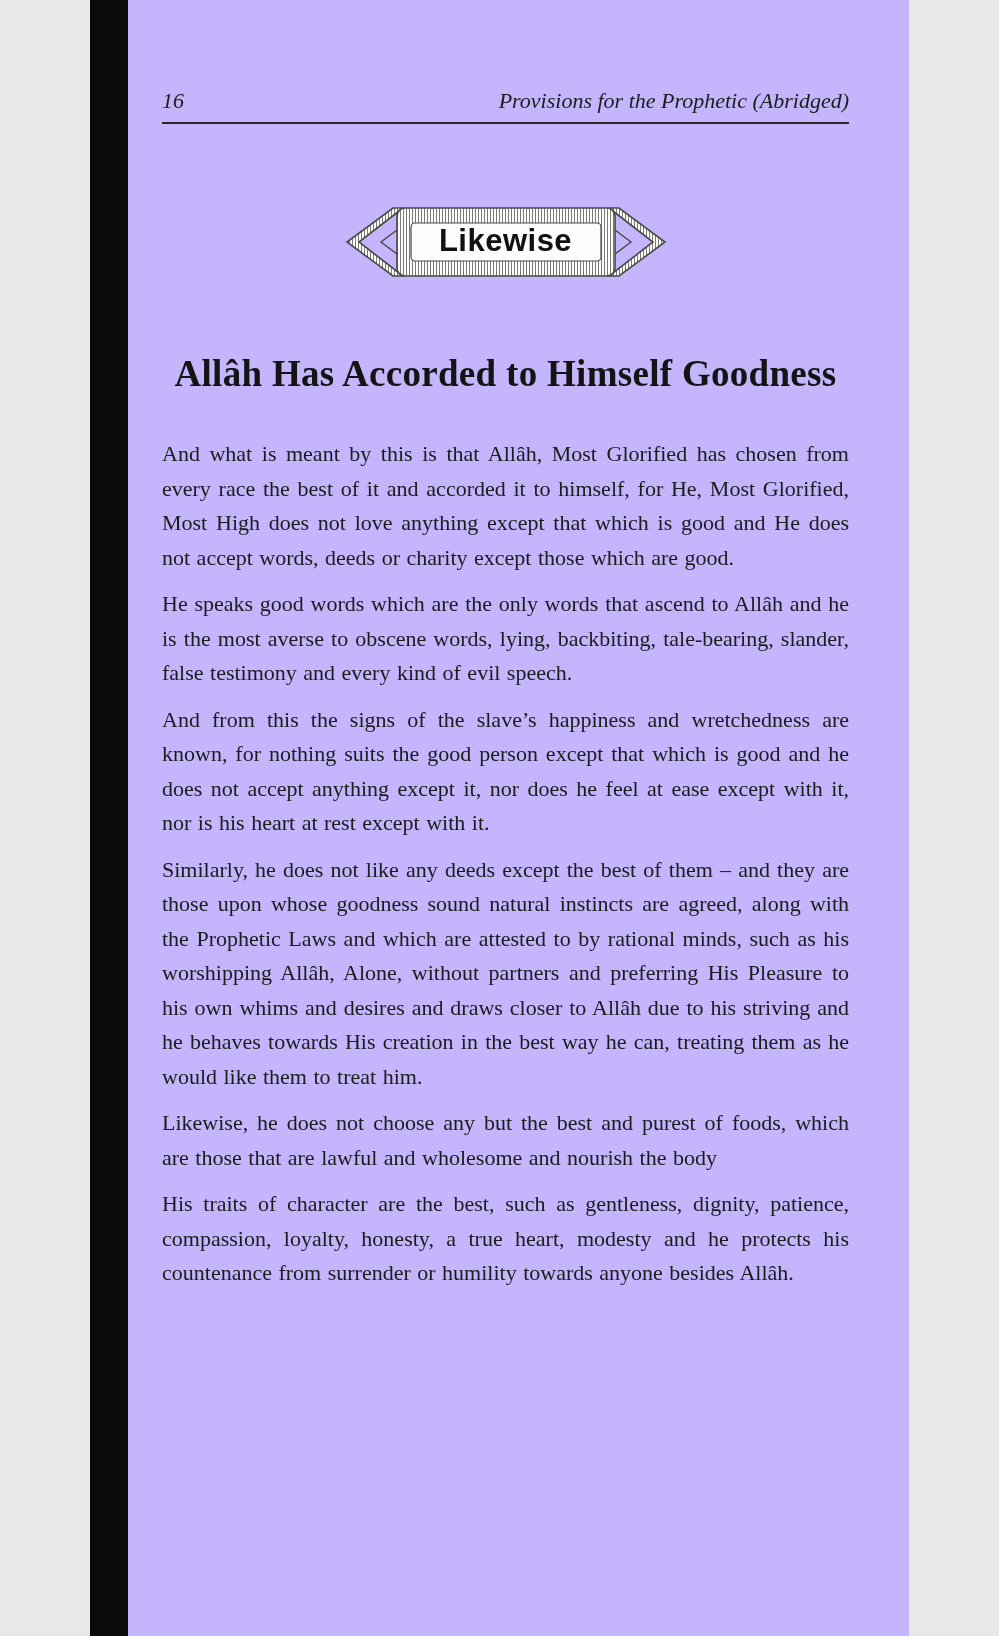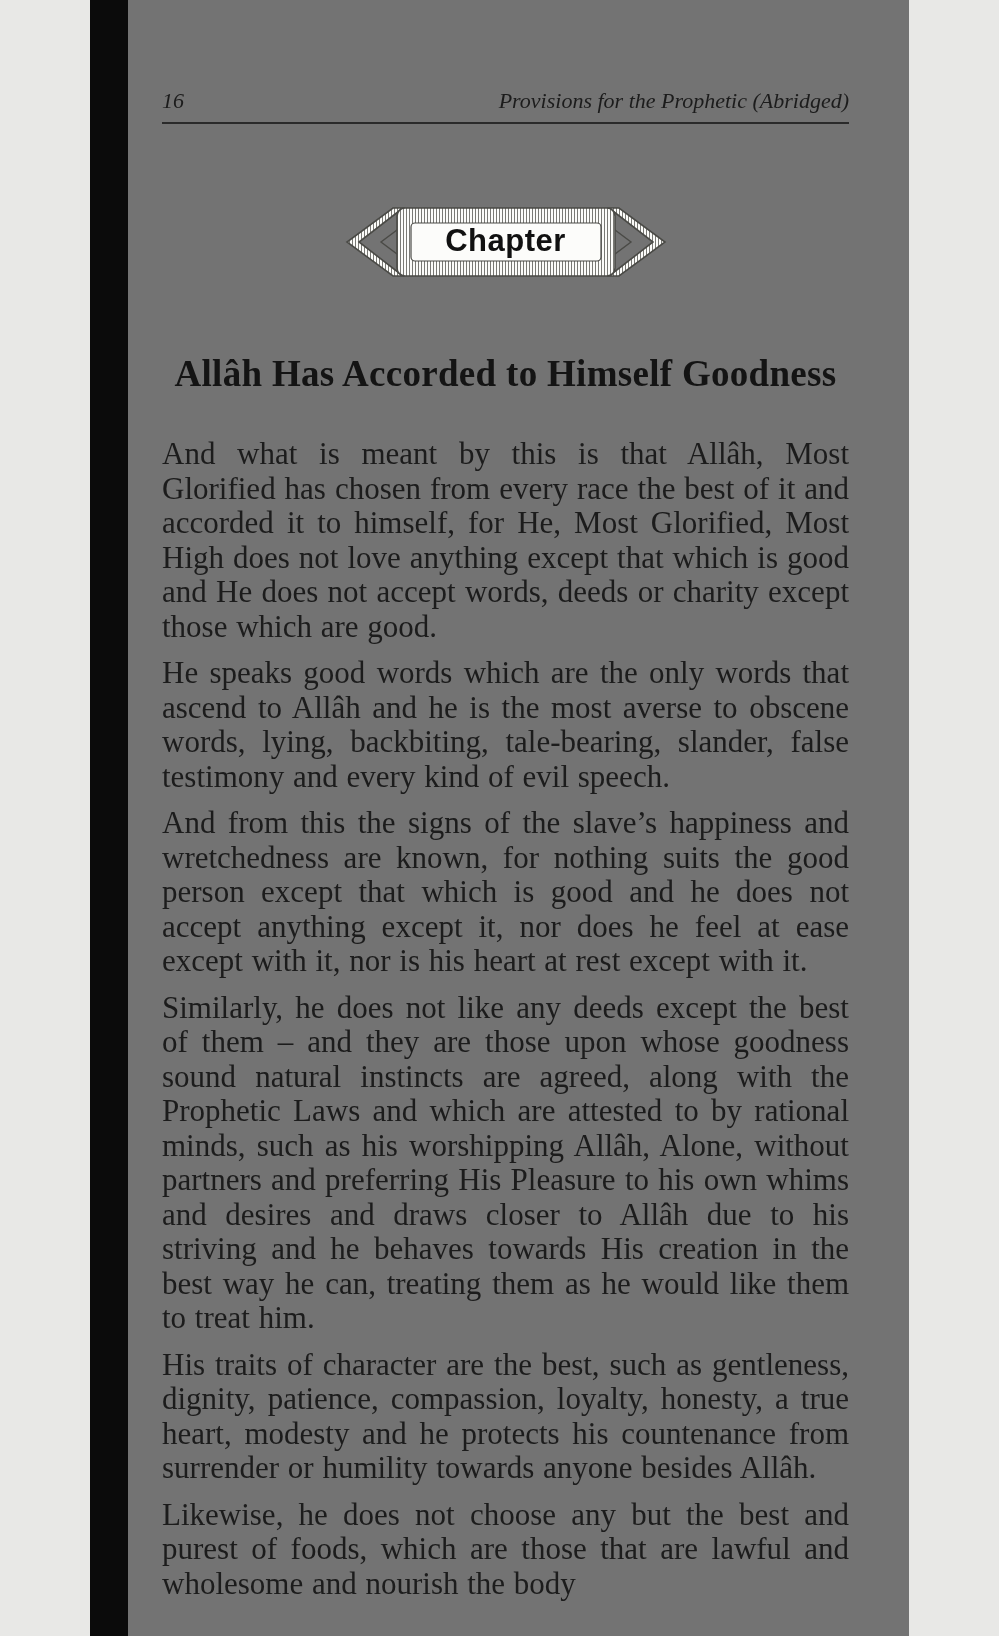--- a/index.html
+++ b/index.html
@@ -5,21 +5,21 @@
   html, body {
     margin: 0;
     padding: 0;
     background: #e8e8e6;
   }
   .page {
     position: relative;
     width: 819px;
     height: 1636px;
     margin: 0 auto;
-    background: #737373;
+    background: #c4b5fd;
     overflow: hidden;
     font-family: "Liberation Serif", "DejaVu Serif", serif;
     color: #1c1c1c;
   }
   .scan-edge {
     position: absolute;
     left: 0;
     top: 0;
     width: 38px;
     height: 100%;
@@ -80,21 +80,21 @@
   .chapter-title {
     margin: 66px 0 16px 0;
     text-align: center;
     font-size: 37px;
     font-weight: bold;
     letter-spacing: 0.3px;
     color: #141414;
   }
   .body-text {
     margin-top: 42px;
-    font-size: 31px;
+    font-size: 22px;
     line-height: 34.5px;
     text-align: justify;
     word-spacing: 1px;
   }
   .body-text p {
     margin: 0 0 12px 0;
   }
 </style>
 </head>
 <body>
@@ -124,29 +124,29 @@
 
           <path d="M70 10 L26 44 L70 78 L60 78 L14 44 L60 10 Z" fill="url(#hatch)" stroke="#4a4a46" stroke-width="1.6"></path>
           <path d="M80 20 L48 44 L80 68" fill="none" stroke="#4a4a46" stroke-width="1.4"></path>
 
           <path d="M276 10 L320 44 L276 78 L286 78 L332 44 L286 10 Z" fill="url(#hatch)" stroke="#4a4a46" stroke-width="1.6"></path>
           <path d="M266 20 L298 44 L266 68" fill="none" stroke="#4a4a46" stroke-width="1.4"></path>
 
           <rect x="64" y="10" width="218" height="68" rx="8" fill="url(#hatch)" stroke="#4a4a46" stroke-width="1.6"></rect>
           <rect x="78" y="25" width="190" height="38" rx="4" fill="#fcfcfa" stroke="#4a4a46" stroke-width="1.2"></rect>
         </svg>
-        <span class="banner-label">Chapter</span>
+        <span class="banner-label">Likewise</span>
       </div>
     </div>
 
     <h1 class="chapter-title">Allâh Has Accorded to Himself Goodness</h1>
 
     <div class="body-text">
       <p>And what is meant by this is that Allâh, Most Glorified has chosen from every race the best of it and accorded it to himself, for He, Most Glorified, Most High does not love anything except that which is good and He does not accept words, deeds or charity except those which are good.</p>
       <p>He speaks good words which are the only words that ascend to Allâh and he is the most averse to obscene words, lying, backbiting, tale-bearing, slander, false testimony and every kind of evil speech.</p>
       <p>And from this the signs of the slave’s happiness and wretchedness are known, for nothing suits the good person except that which is good and he does not accept anything except it, nor does he feel at ease except with it, nor is his heart at rest except with it.</p>
       <p>Similarly, he does not like any deeds except the best of them – and they are those upon whose goodness sound natural instincts are agreed, along with the Prophetic Laws and which are attested to by rational minds, such as his worshipping Allâh, Alone, without partners and preferring His Pleasure to his own whims and desires and draws closer to Allâh due to his striving and he behaves towards His creation in the best way he can, treating them as he would like them to treat him.</p>
+      <p>Likewise, he does not choose any but the best and purest of foods, which are those that are lawful and wholesome and nourish the body</p>
       <p>His traits of character are the best, such as gentleness, dignity, patience, compassion, loyalty, honesty, a true heart, modesty and he protects his countenance from surrender or humility towards anyone besides Allâh.</p>
-      <p>Likewise, he does not choose any but the best and purest of foods, which are those that are lawful and wholesome and nourish the body</p>
     </div>
 
   </div>
 </div>
 
 </body></html>

